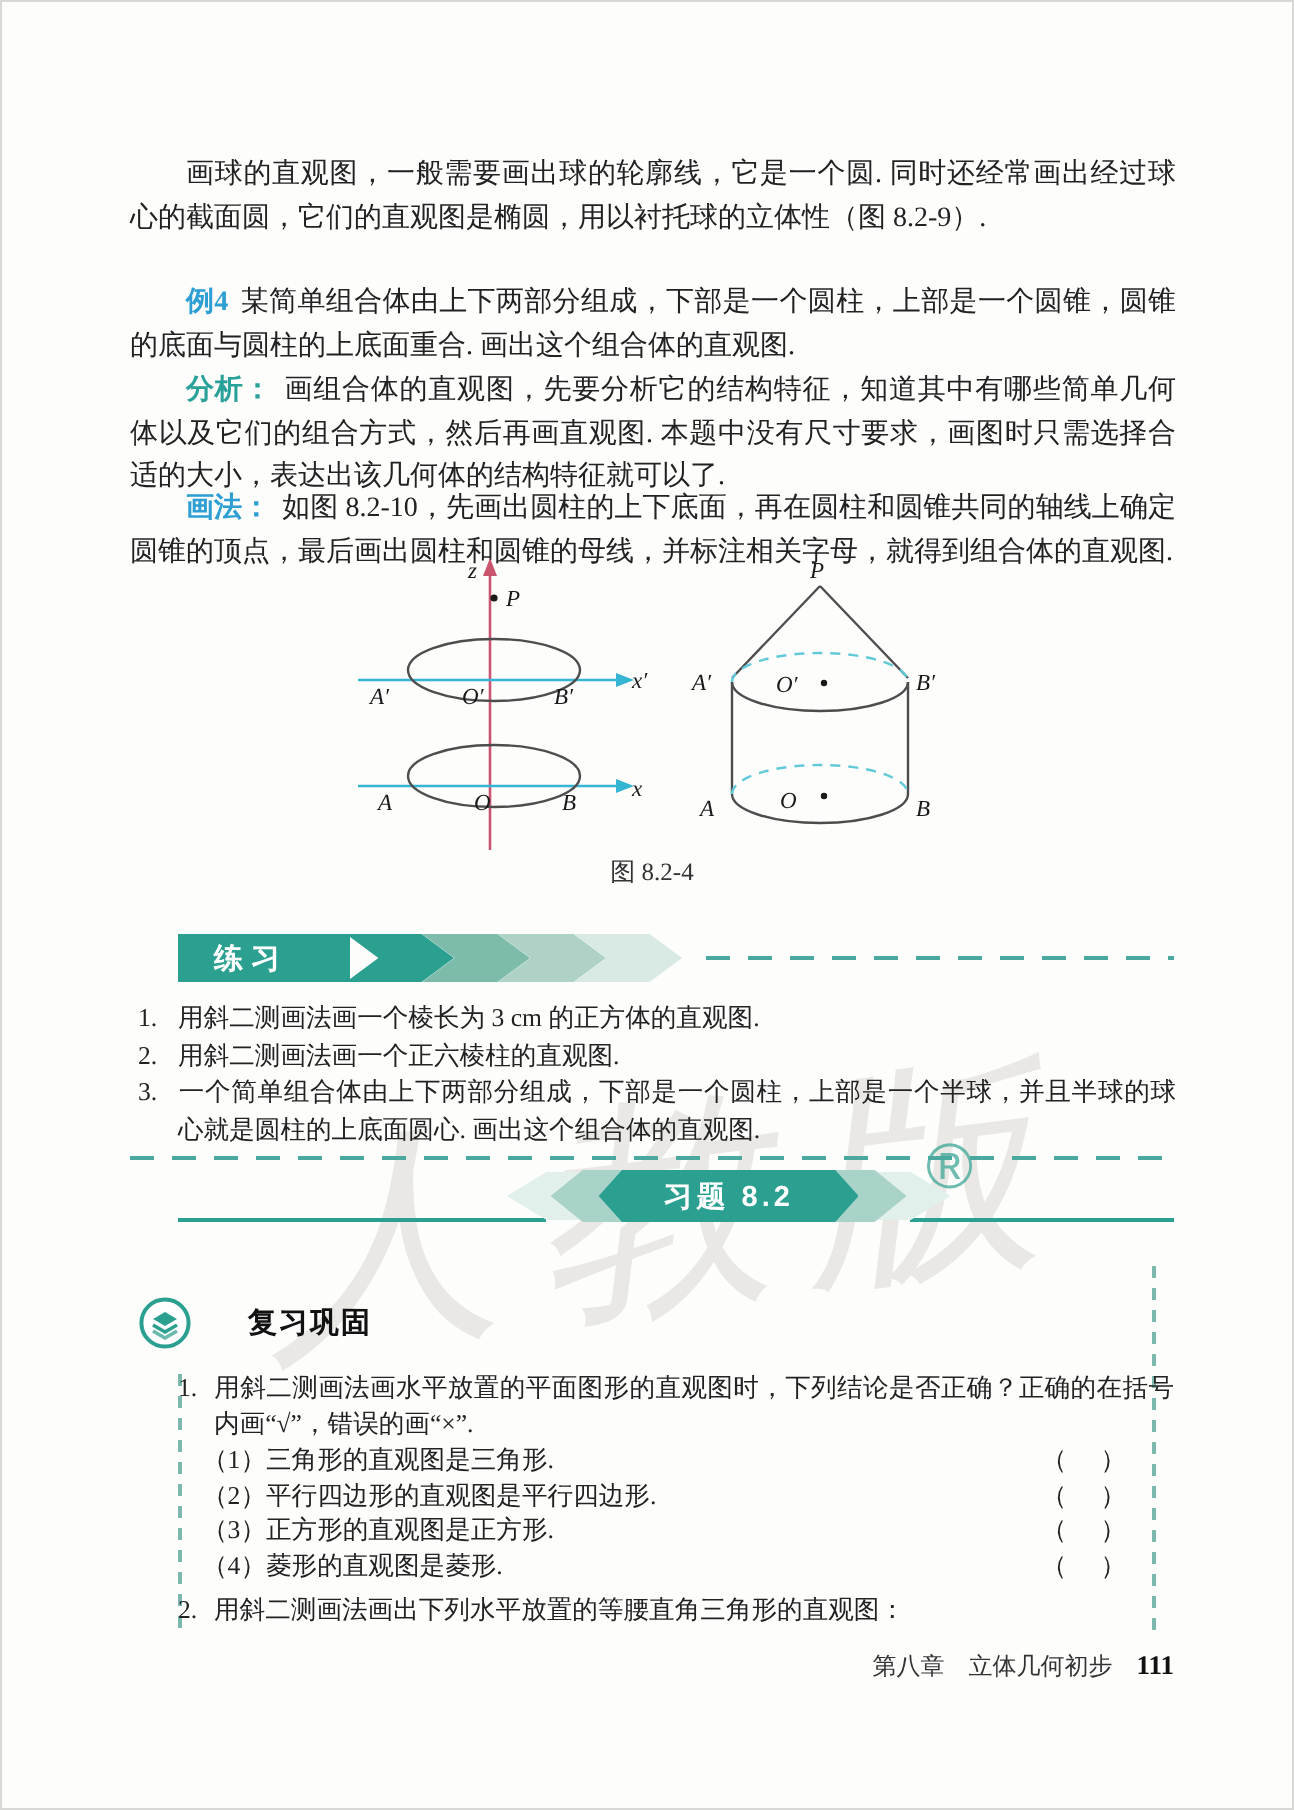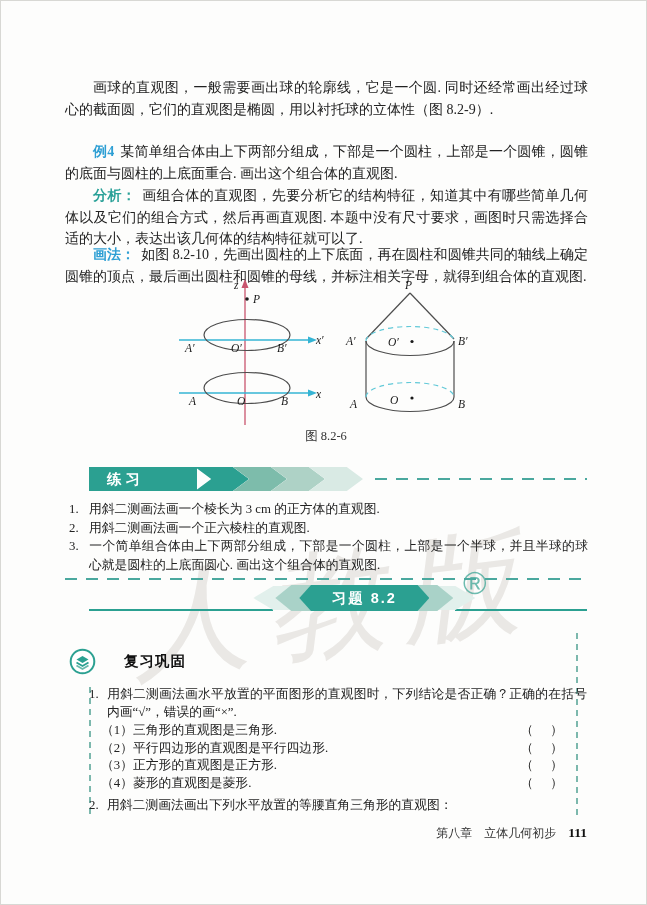--- a/index.html
+++ b/index.html
@@ -38,21 +38,21 @@
     position:absolute;left:140px;top:427px;width:370px;
     text-align:center;font-size:12.5px;color:#333;
   }
   .fig-text{font-family:"Liberation Serif", serif;font-style:italic;font-size:11.5px;fill:#1a1a1a;}
   
   .practice-banner{
     position:absolute;left:88px;top:466px;width:498px;height:24px;
     display:flex;align-items:center;
   }
   .pr-label{
-    width:108px;height:24px;background:#2ba091;color:#fff;
+    width:86px;height:24px;background:#2ba091;color:#fff;
     font-family:"Liberation Sans", sans-serif;
     font-size:14.5px;font-weight:bold;letter-spacing:4px;
     display:flex;align-items:center;padding-left:18px;box-sizing:border-box;
     flex:none;
   }
   .chev{width:54px;height:24px;flex:none;margin-left:-16px;
     clip-path:polygon(0% 0%,70% 0%,100% 50%,70% 100%,0% 100%,30% 50%);}
   .chev1{background:#2ba091;margin-left:-2px;}
   .chev2{background:#7dbcab;}
   .chev3{background:#aed2c6;}
@@ -198,21 +198,21 @@
 
         <path d="M225 120 A44 14.5 0 0 0 313 120" fill="none" stroke="#4d4d4d" stroke-width="1.2"></path>
         <path d="M225 120 A44 14.5 0 0 1 313 120" fill="none" stroke="#62c9d8" stroke-width="1.2" stroke-dasharray="5 4"></path>
         <text class="fig-text" x="209" y="131">A</text>
         <text class="fig-text" x="317" y="131">B</text>
         <text class="fig-text" x="249" y="127">O</text>
         <circle cx="271" cy="121" r="1.6" fill="#1a1a1a"></circle>
       </g>
     </svg>
   </div>
-  <div class="figure-caption">图 8.2-6</div>
+  <div class="figure-caption">图 8.2-4</div>
 
   <div class="practice-banner">
     <div class="pr-label">练习</div>
     <div class="chev chev1"></div>
     <div class="chev chev2"></div>
     <div class="chev chev3"></div>
     <div class="chev chev4"></div>
     <div class="dash-h"></div>
   </div>
 

